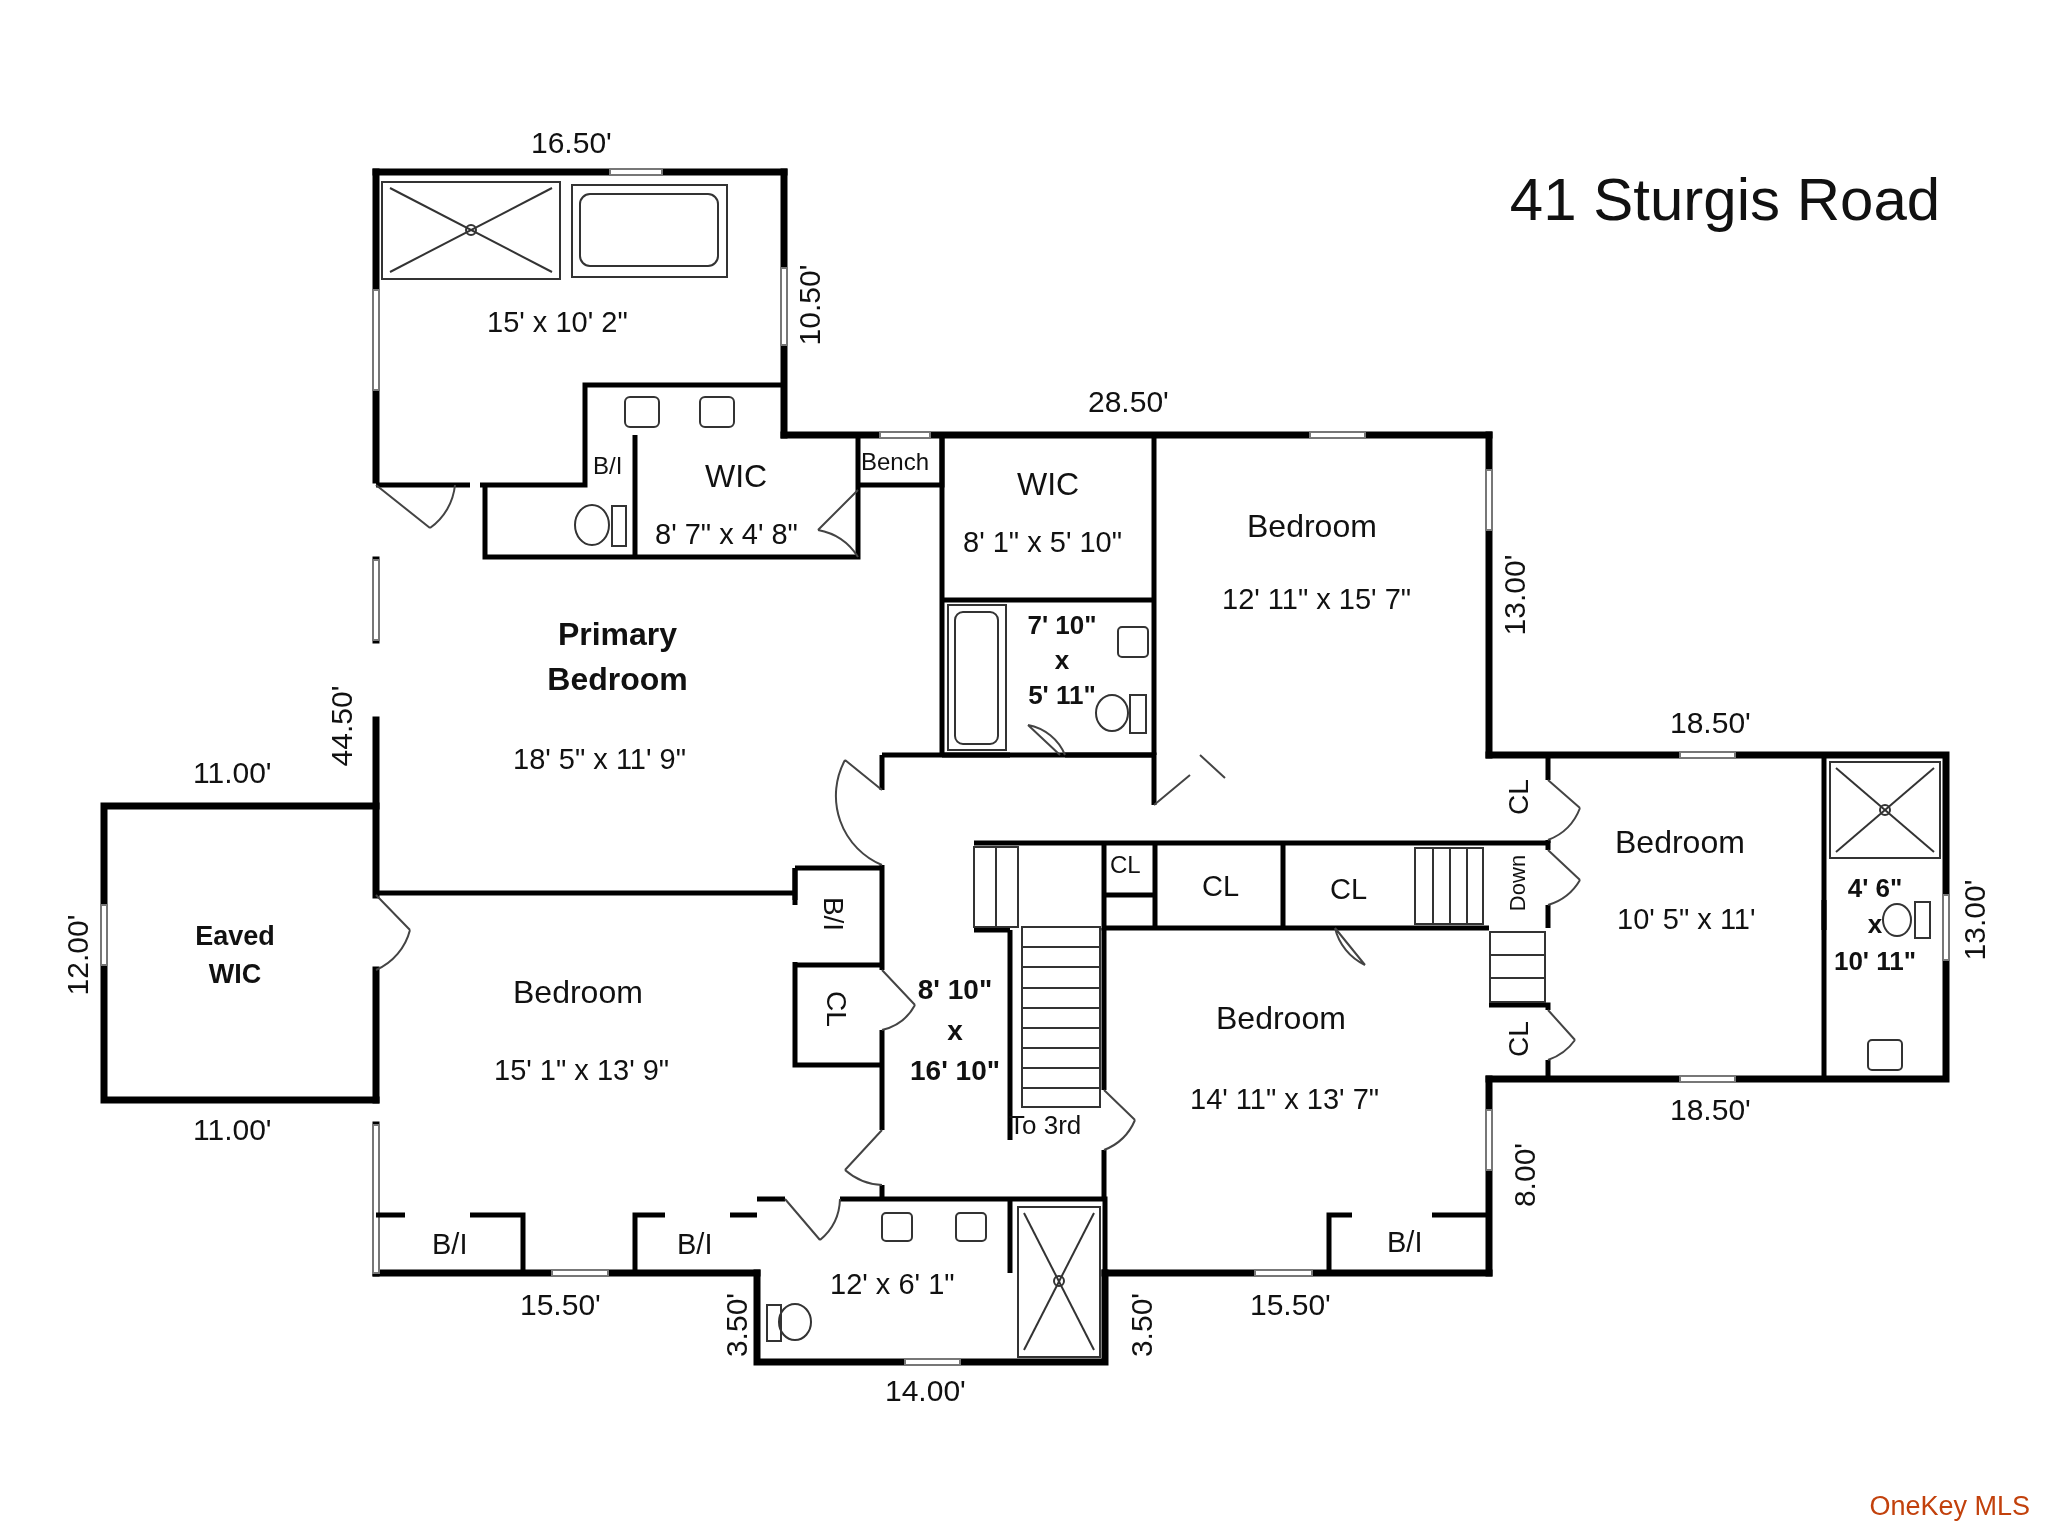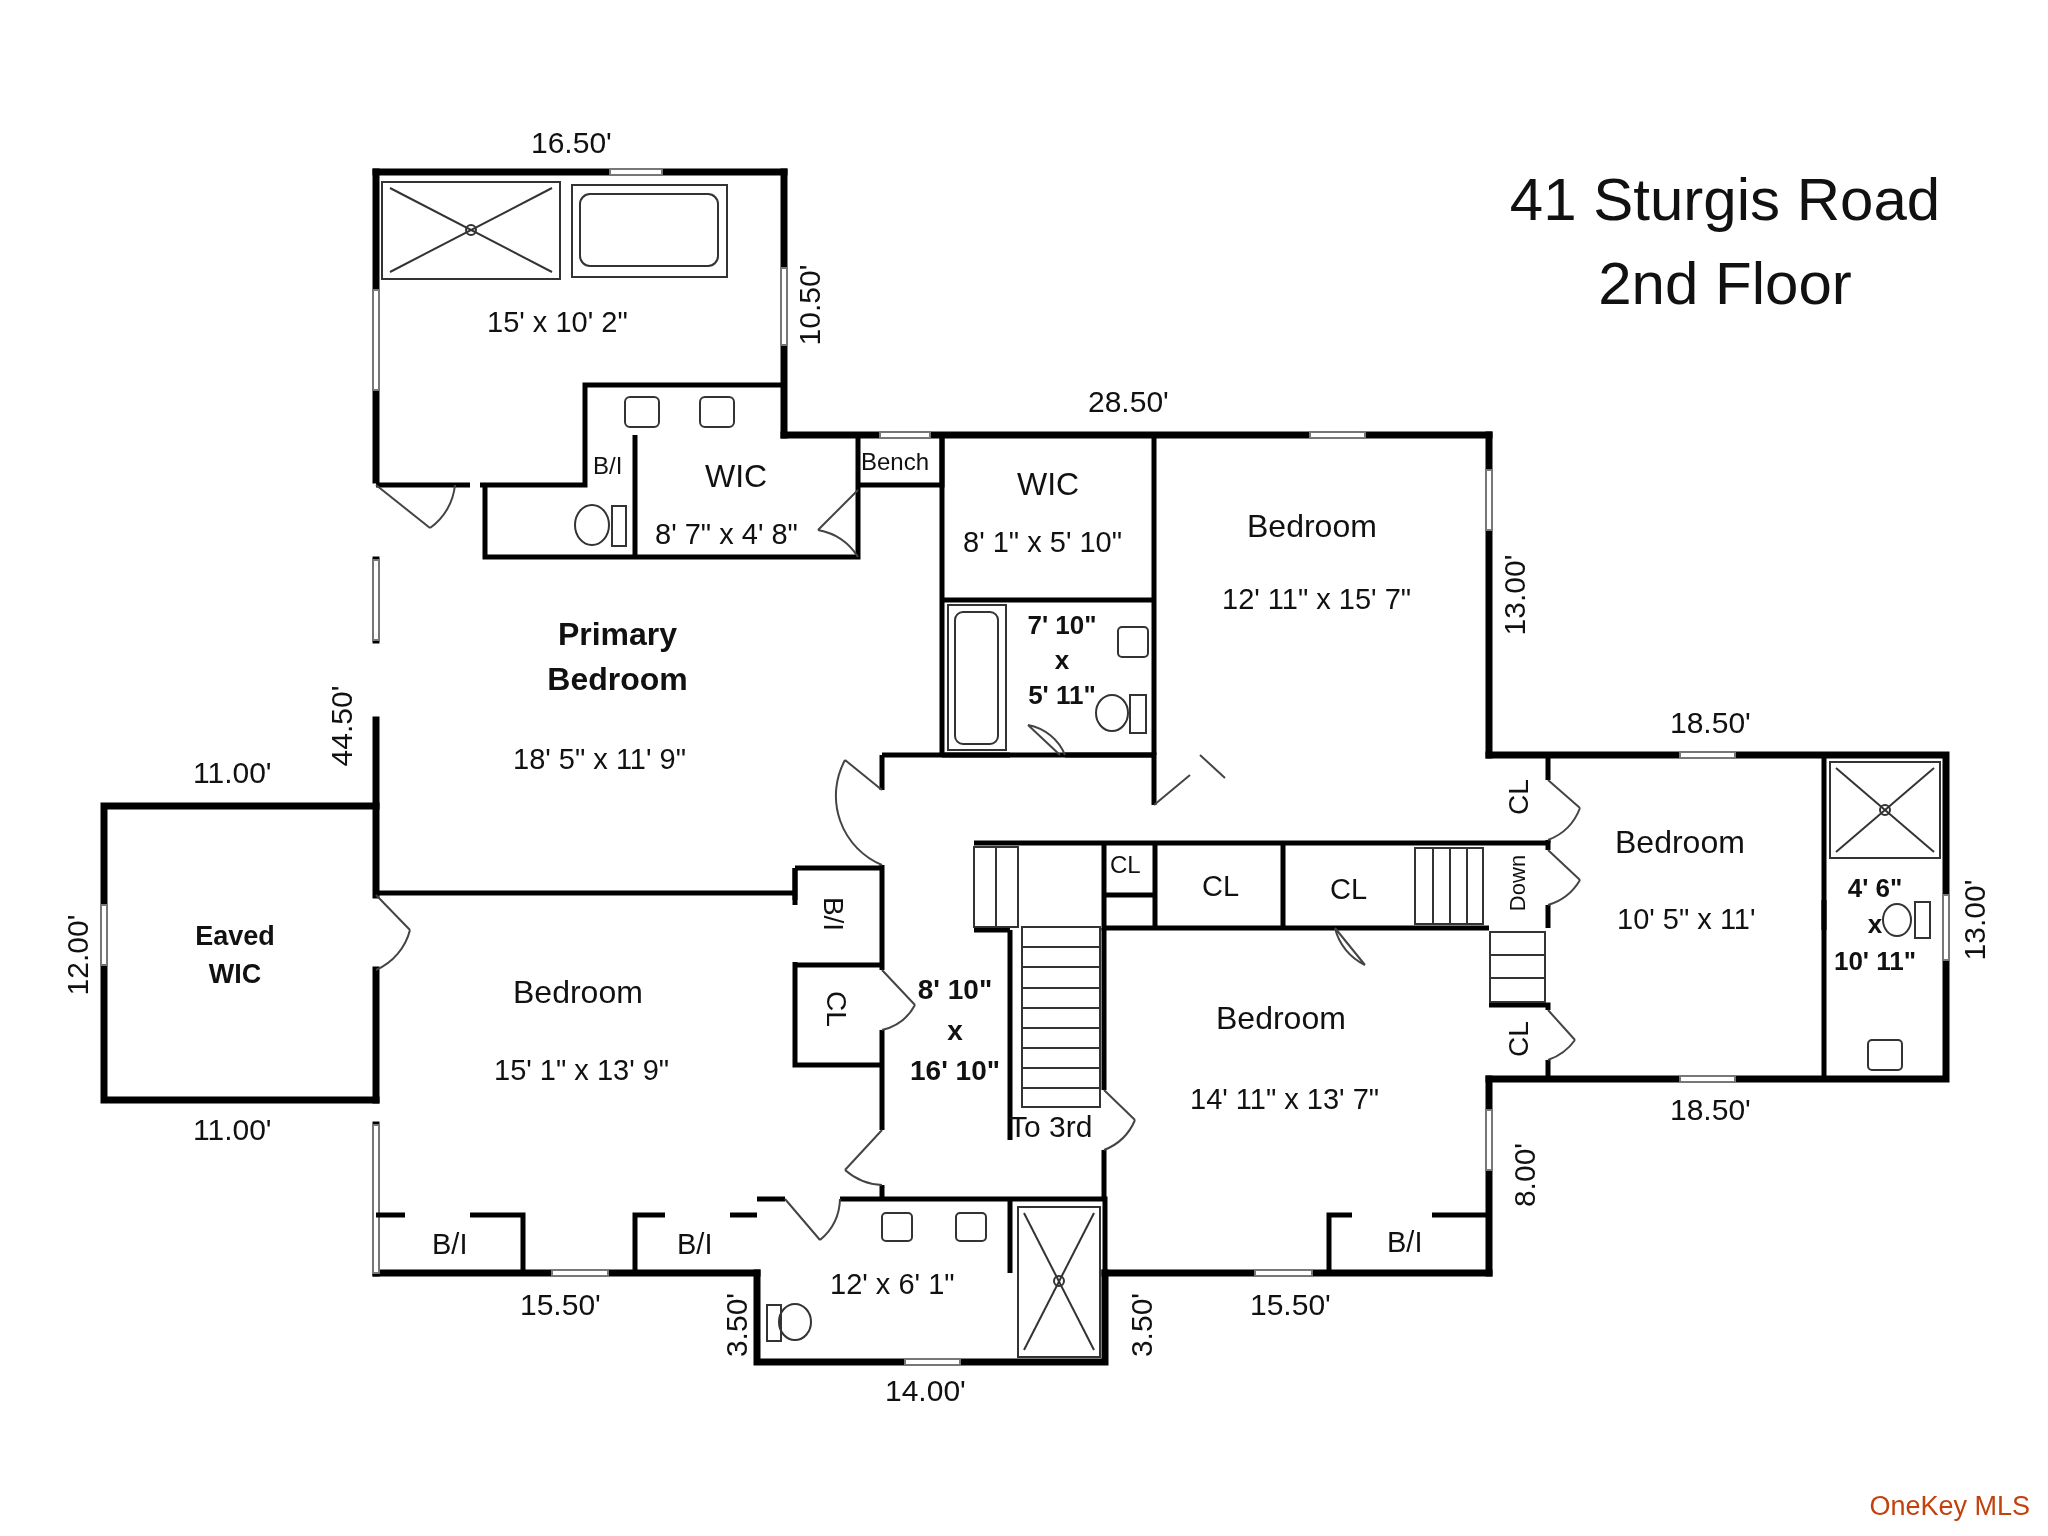--- a/index.html
+++ b/index.html
@@ -178,21 +178,20 @@
     <path d="M1548 780 L1580 808 M1580 808 A55 55 0 0 1 1548 840"></path>
     <path d="M1548 850 L1580 880 M1580 880 A55 55 0 0 1 1548 905"></path>
     <path d="M1548 1010 L1575 1040 M1575 1040 A55 55 0 0 1 1548 1060"></path>
     <path d="M376 895 L410 930 M410 930 A60 60 0 0 1 376 970"></path>
     <path d="M785 1199 L820 1240 M820 1240 A55 55 0 0 0 840 1199"></path>
   </g>
 </svg>
 
 <div class="title" style="left:1450px; top:158px; width:550px;">
   <div>41 Sturgis Road</div>
-  <div>2nd Floor</div>
 </div>
 
 <div class="lbl room-dim" style="left:487px; top:308px;">15' x 10' 2"</div>
 
 <div class="lbl room-dim" style="left:593px; top:454px; font-size:24px;">B/I</div>
 <div class="lbl room-name" style="left:705px; top:460px; font-size:32px;">WIC</div>
 <div class="lbl room-dim" style="left:655px; top:520px;">8' 7" x 4' 8"</div>
 <div class="lbl small" style="left:861px; top:450px; font-size:24px;">Bench</div>
 <div class="lbl room-name" style="left:1017px; top:468px; font-size:32px;">WIC</div>
 <div class="lbl room-dim" style="left:963px; top:528px;">8' 1" x 5' 10"</div>
@@ -221,21 +220,21 @@
 <div class="lbl room-dim" style="left:494px; top:1056px;">15' 1" x 13' 9"</div>
 
 <div class="lbl small" style="left:816px; top:900px; transform:rotate(90deg); font-size:28px;">B/I</div>
 <div class="lbl small" style="left:818px; top:995px; transform:rotate(90deg); font-size:28px;">CL</div>
 
 <div class="lbl small c" style="left:895px; top:970px; width:120px; line-height:1.45; font-size:28px;">
   <div>8' 10"</div>
   <div>x</div>
   <div>16' 10"</div>
 </div>
-<div class="lbl small" style="left:1009px; top:1112px; font-size:30px;">To 3rd</div>
+<div class="lbl small" style="left:1009px; top:1112px; font-size:26px;">To 3rd</div>
 
 <div class="lbl small" style="left:1110px; top:853px; font-size:24px;">CL</div>
 <div class="lbl room-dim" style="left:1202px; top:872px;">CL</div>
 <div class="lbl room-dim" style="left:1330px; top:875px;">CL</div>
 <div class="lbl small" style="left:1490px; top:872px; transform:rotate(-90deg); font-size:22px;">Down</div>
 <div class="lbl small" style="left:1501px; top:783px; transform:rotate(-90deg); font-size:28px;">CL</div>
 <div class="lbl small" style="left:1501px; top:1025px; transform:rotate(-90deg); font-size:28px;">CL</div>
 
 <div class="lbl room-name" style="left:1615px; top:826px;">Bedroom</div>
 <div class="lbl room-dim" style="left:1617px; top:905px;">10' 5" x 11'</div>

